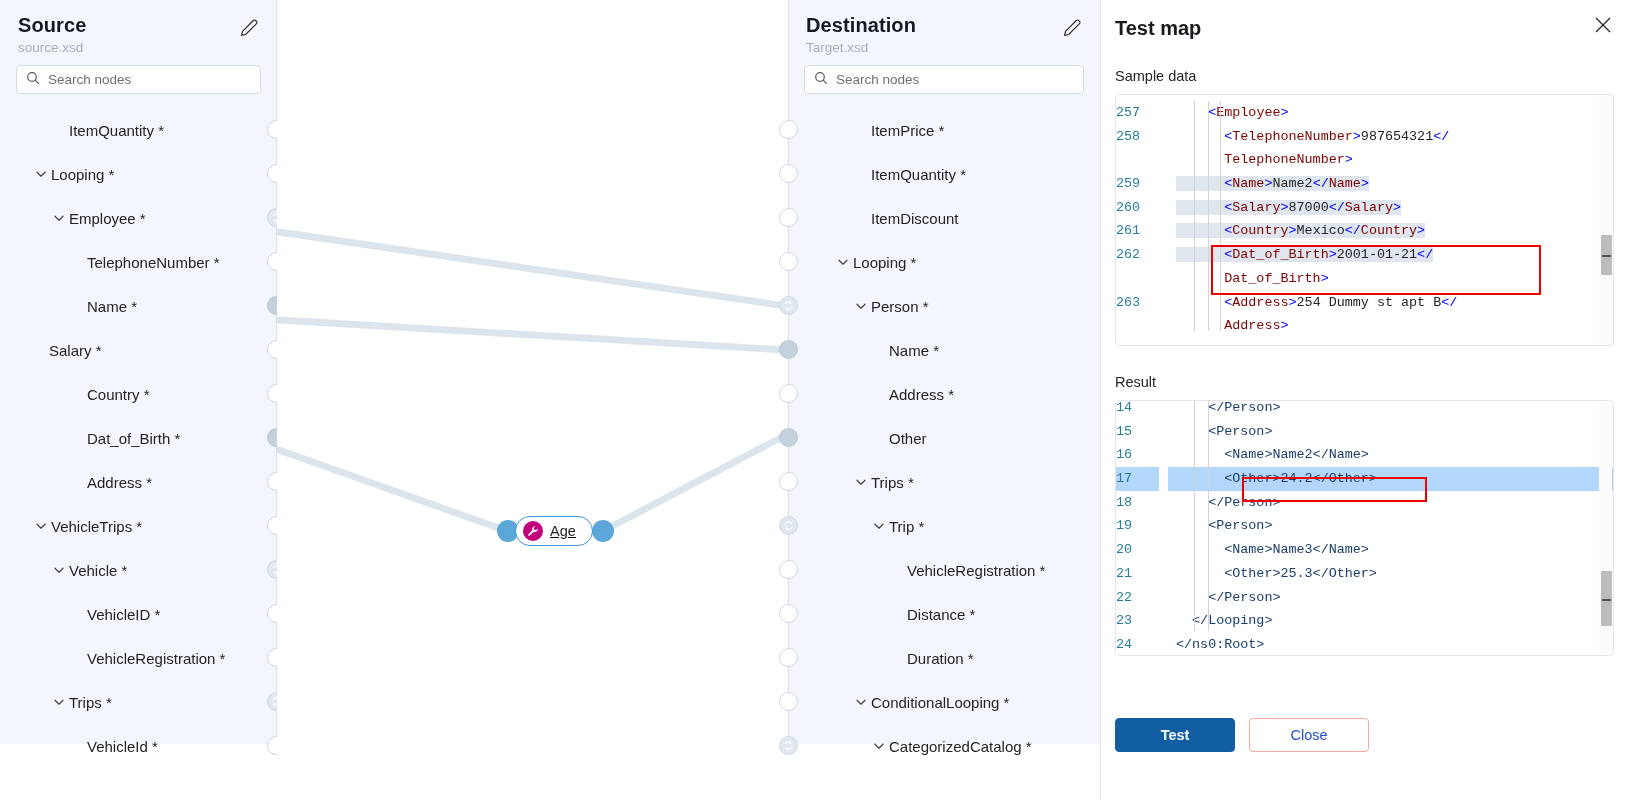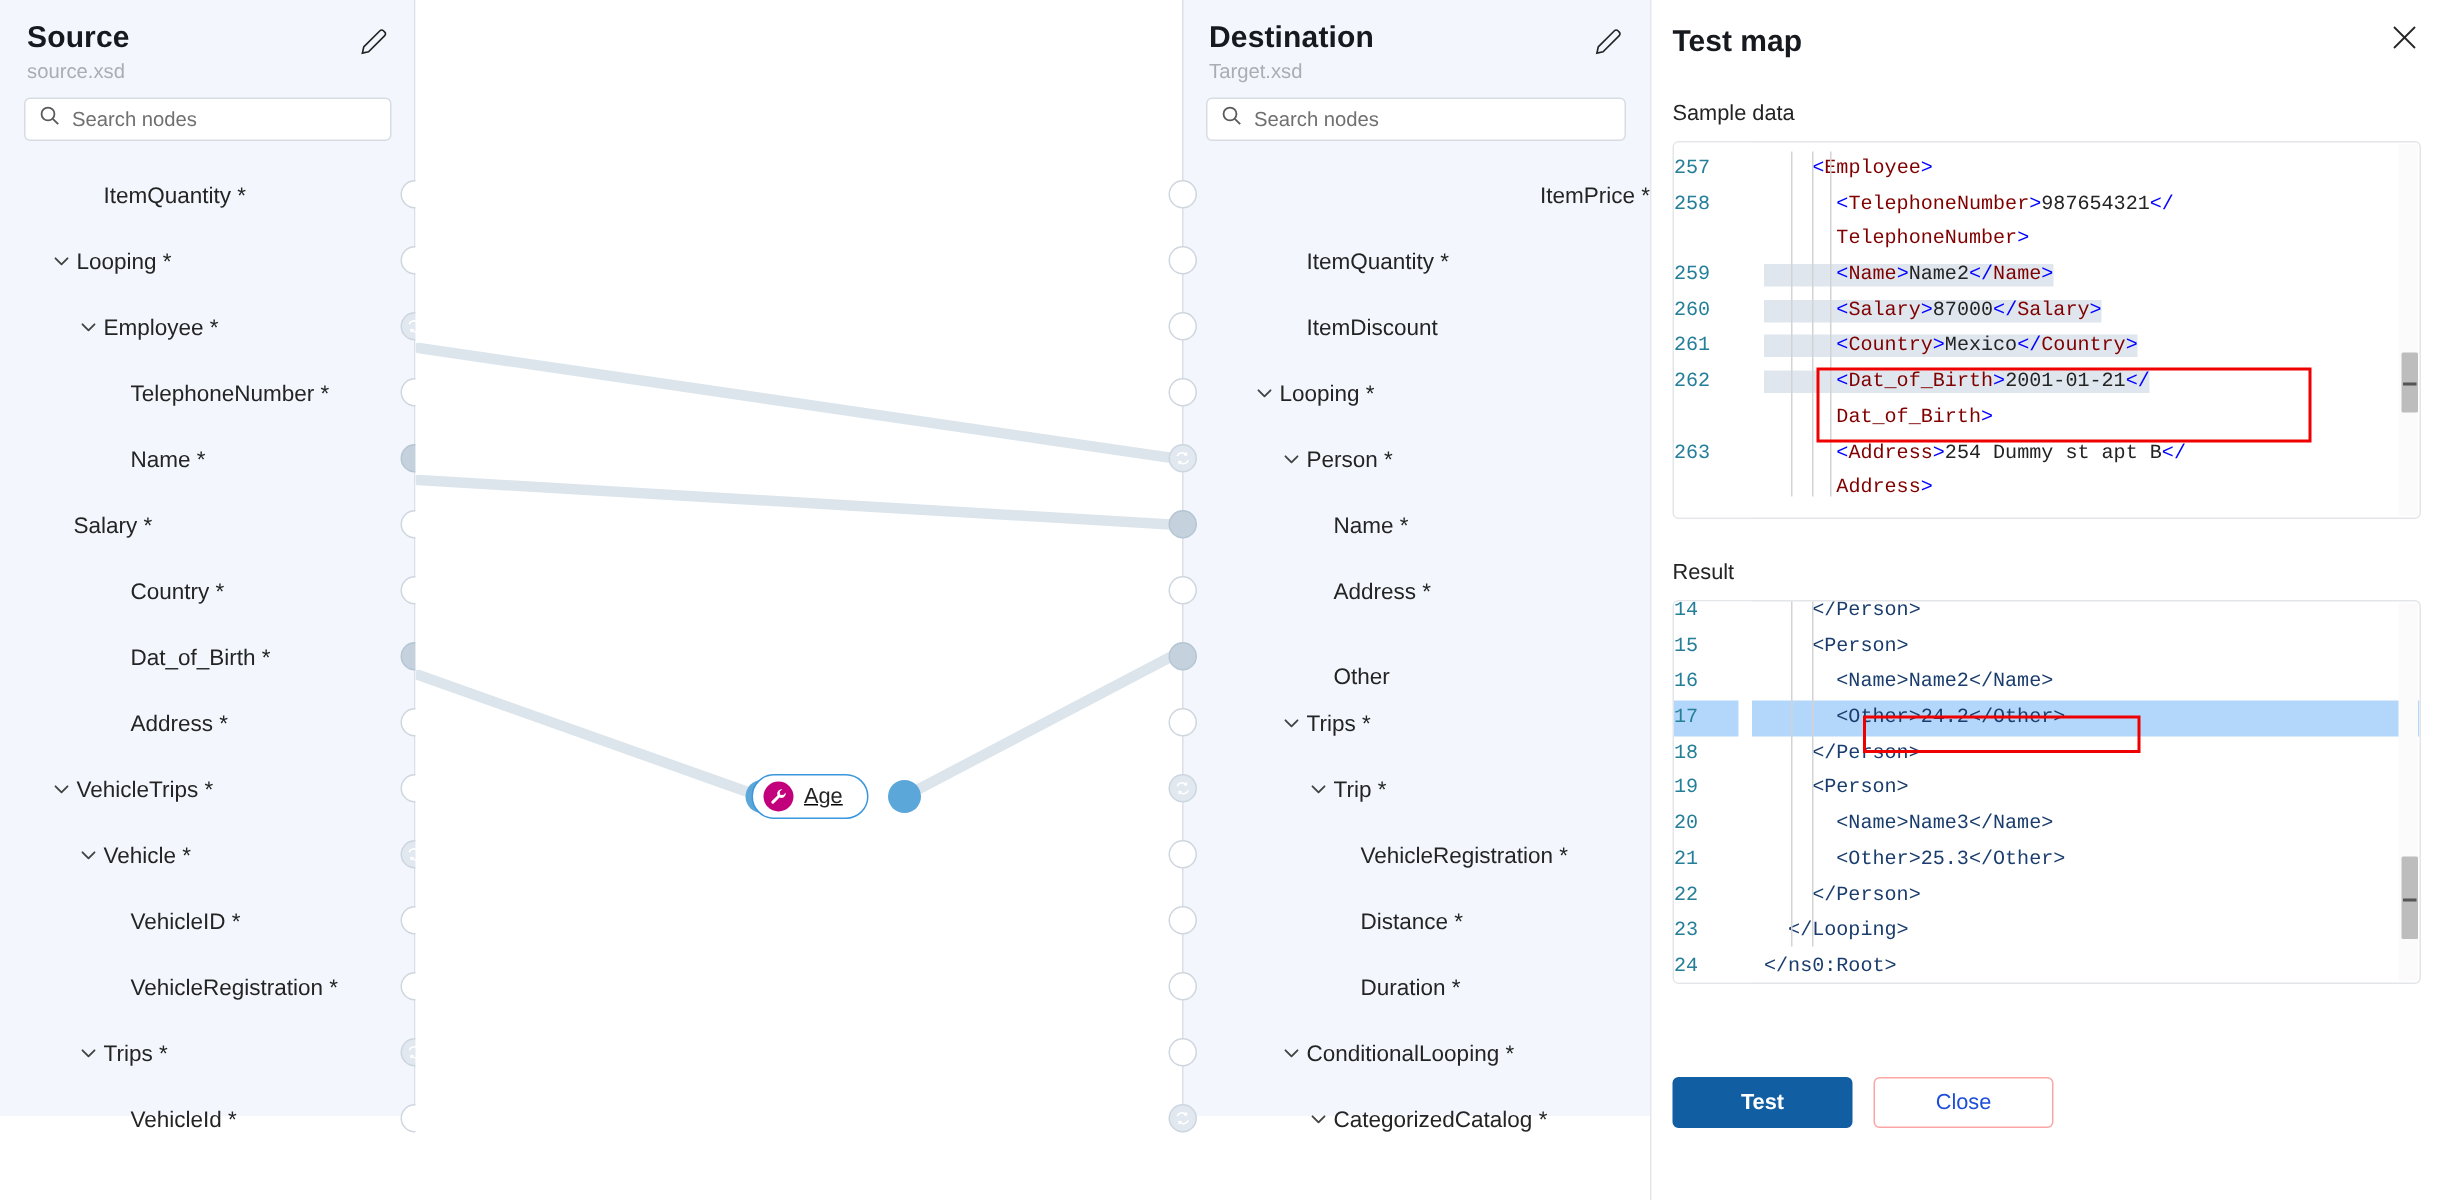--- a/index.html
+++ b/index.html
@@ -326,21 +326,21 @@
     <svg id="wires" width="100%" height="800" style="position:absolute;left:0;top:0;">
         <line x1="2" y1="232" x2="509" y2="306" stroke="#dce5ec" stroke-width="7" stroke-linecap="round"></line>
         <line x1="2" y1="320" x2="509" y2="350" stroke="#dce5ec" stroke-width="7" stroke-linecap="round"></line>
         <line x1="2" y1="450" x2="230" y2="531" stroke="#dce5ec" stroke-width="7" stroke-linecap="round"></line>
         <line x1="326" y1="531" x2="509" y2="435" stroke="#dce5ec" stroke-width="7" stroke-linecap="round"></line>
       </svg>
 
     <div class="fdot" id="dot-in" style="left: 220px; top: 520px;"></div>
     <div class="fdot" id="dot-out" style="left: 315px; top: 520px;"></div>
 
-    <div class="fnode" id="age-node" style="left: 224px; top: 516px; text-decoration: underline;">
+    <div class="fnode" id="age-node" style="left: 238px; top: 516px; text-decoration: underline;">
       <span class="fico">
         <svg width="12" height="12" viewBox="0 0 12 12">
             <path d="M8.6 1.2a3 3 0 0 0-3.3 4.1L1.4 9.2a1 1 0 0 0 1.4 1.4l3.9-3.9a3 3 0 0 0 4.1-3.3L9.2 5 7 4.8 6.8 2.6Z" fill="#ffffff"></path>
           </svg>
       </span>
       <span class="flabel">Age</span>
     </div>
   </div>
 
   <div class="schema-panel dest">
@@ -357,21 +357,21 @@
     <div class="search-box">
       <span>
         <svg width="14" height="14" viewBox="0 0 14 14">
             <circle cx="6" cy="6" r="4.3" fill="none" stroke="#5a5a5a" stroke-width="1.2"></circle>
             <line x1="9.2" y1="9.2" x2="12.8" y2="12.8" stroke="#5a5a5a" stroke-width="1.2"></line>
           </svg>
       </span>
       <input type="text" placeholder="Search nodes" style="">
     </div>
     <div class="tree" id="dst-tree">
-        <div class="tree-row" style="padding-left: 66px; justify-content: flex-end;">
+        <div class="tree-row" style="padding-left: 66px;">
           <span style="display:inline-block;width:17px"></span>
           <span class="tree-label">ItemPrice *</span>
           <div class="handle" style="top: 12px;"></div>
         </div>
         <div class="tree-row" style="padding-left: 66px;">
           <span style="display:inline-block;width:17px"></span>
           <span class="tree-label">ItemQuantity *</span>
           <div class="handle" style="top: 12px;"></div>
         </div>
         <div class="tree-row" style="padding-left: 66px;">
@@ -401,21 +401,21 @@
         <div class="tree-row" style="padding-left: 84px;">
           <span style="display:inline-block;width:17px"></span>
           <span class="tree-label">Name *</span>
           <div class="handle filled" style="top: 12px;"></div>
         </div>
         <div class="tree-row" style="padding-left: 84px;">
           <span style="display:inline-block;width:17px"></span>
           <span class="tree-label">Address *</span>
           <div class="handle" style="top: 12px;"></div>
         </div>
-        <div class="tree-row" style="padding-left: 84px; align-items: flex-end;">
+        <div class="tree-row" style="padding-left: 84px;">
           <span style="display:inline-block;width:17px"></span>
           <span class="tree-label">Other</span>
           <div class="handle filled" style="top: 12px;"></div>
         </div>
         <div class="tree-row" style="padding-left: 66px;">
           <svg class="chev" viewBox="0 0 14 14">
             <path d="M3 5.2 L7 9.2 L11 5.2" fill="none" stroke="#444" stroke-width="1.25" stroke-linecap="round" stroke-linejoin="round"></path>
           </svg>
           <span class="tree-label">Trips *</span>
           <div class="handle" style="top: 12px;"></div>

